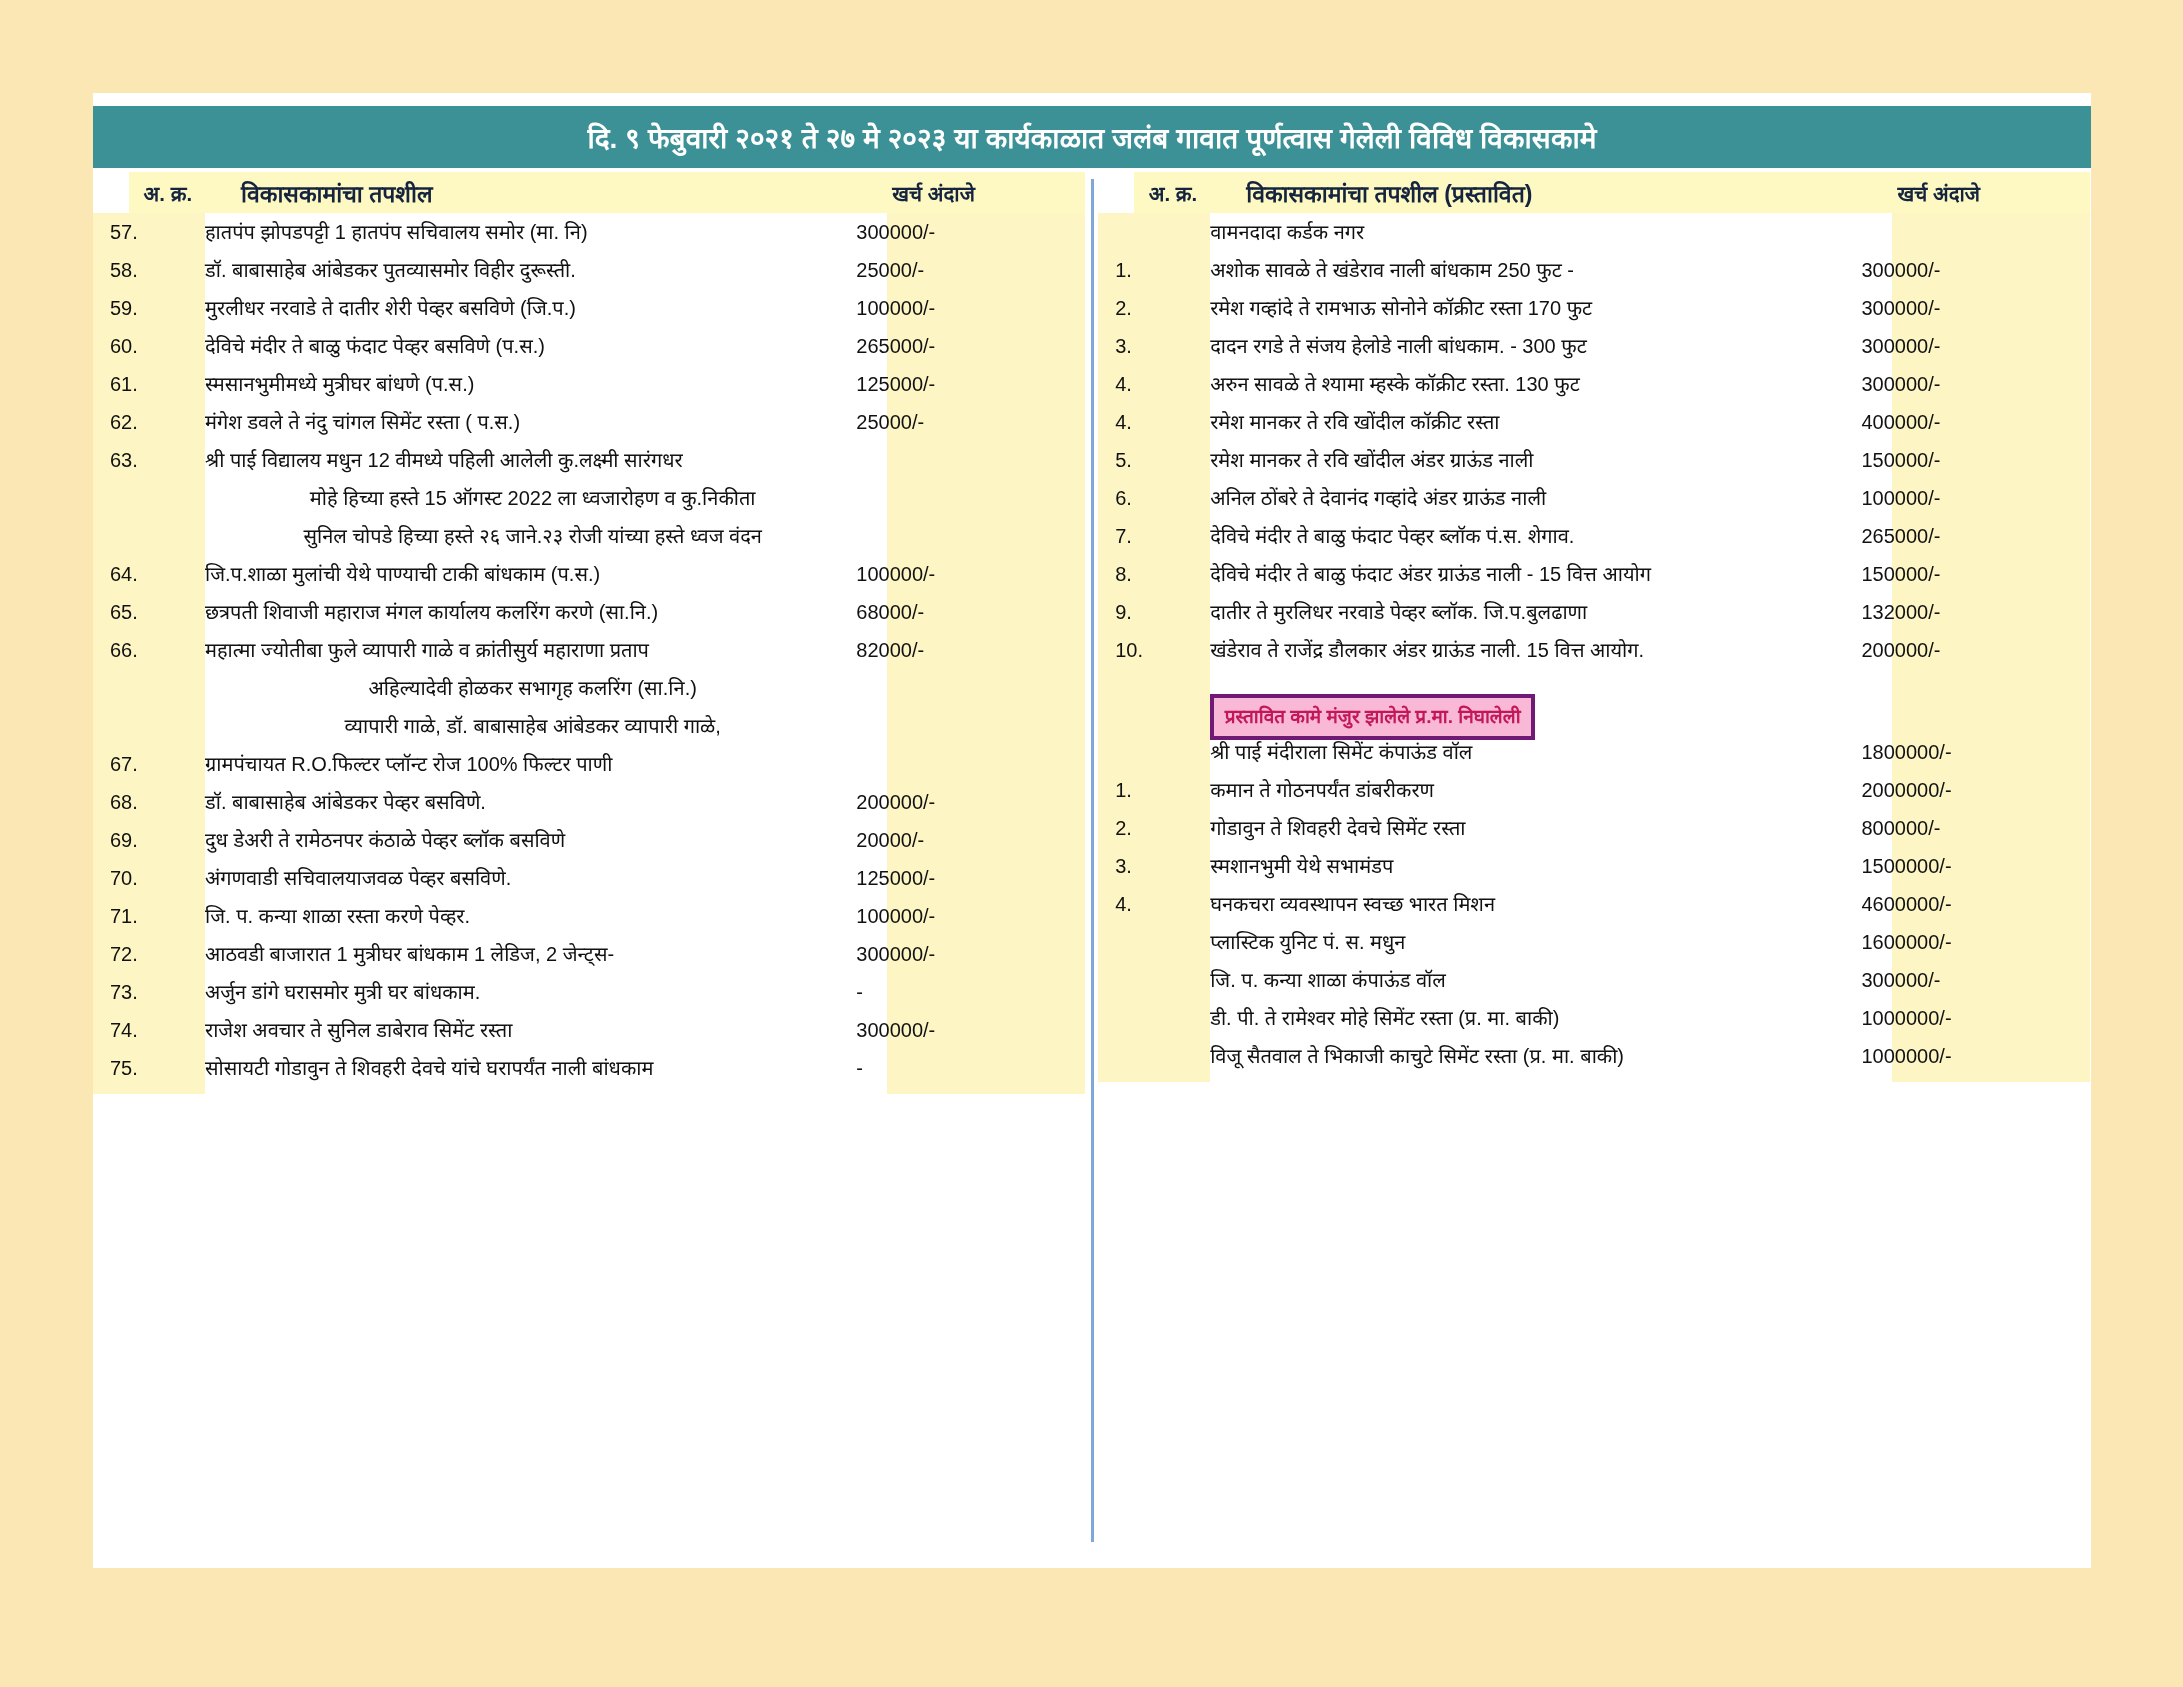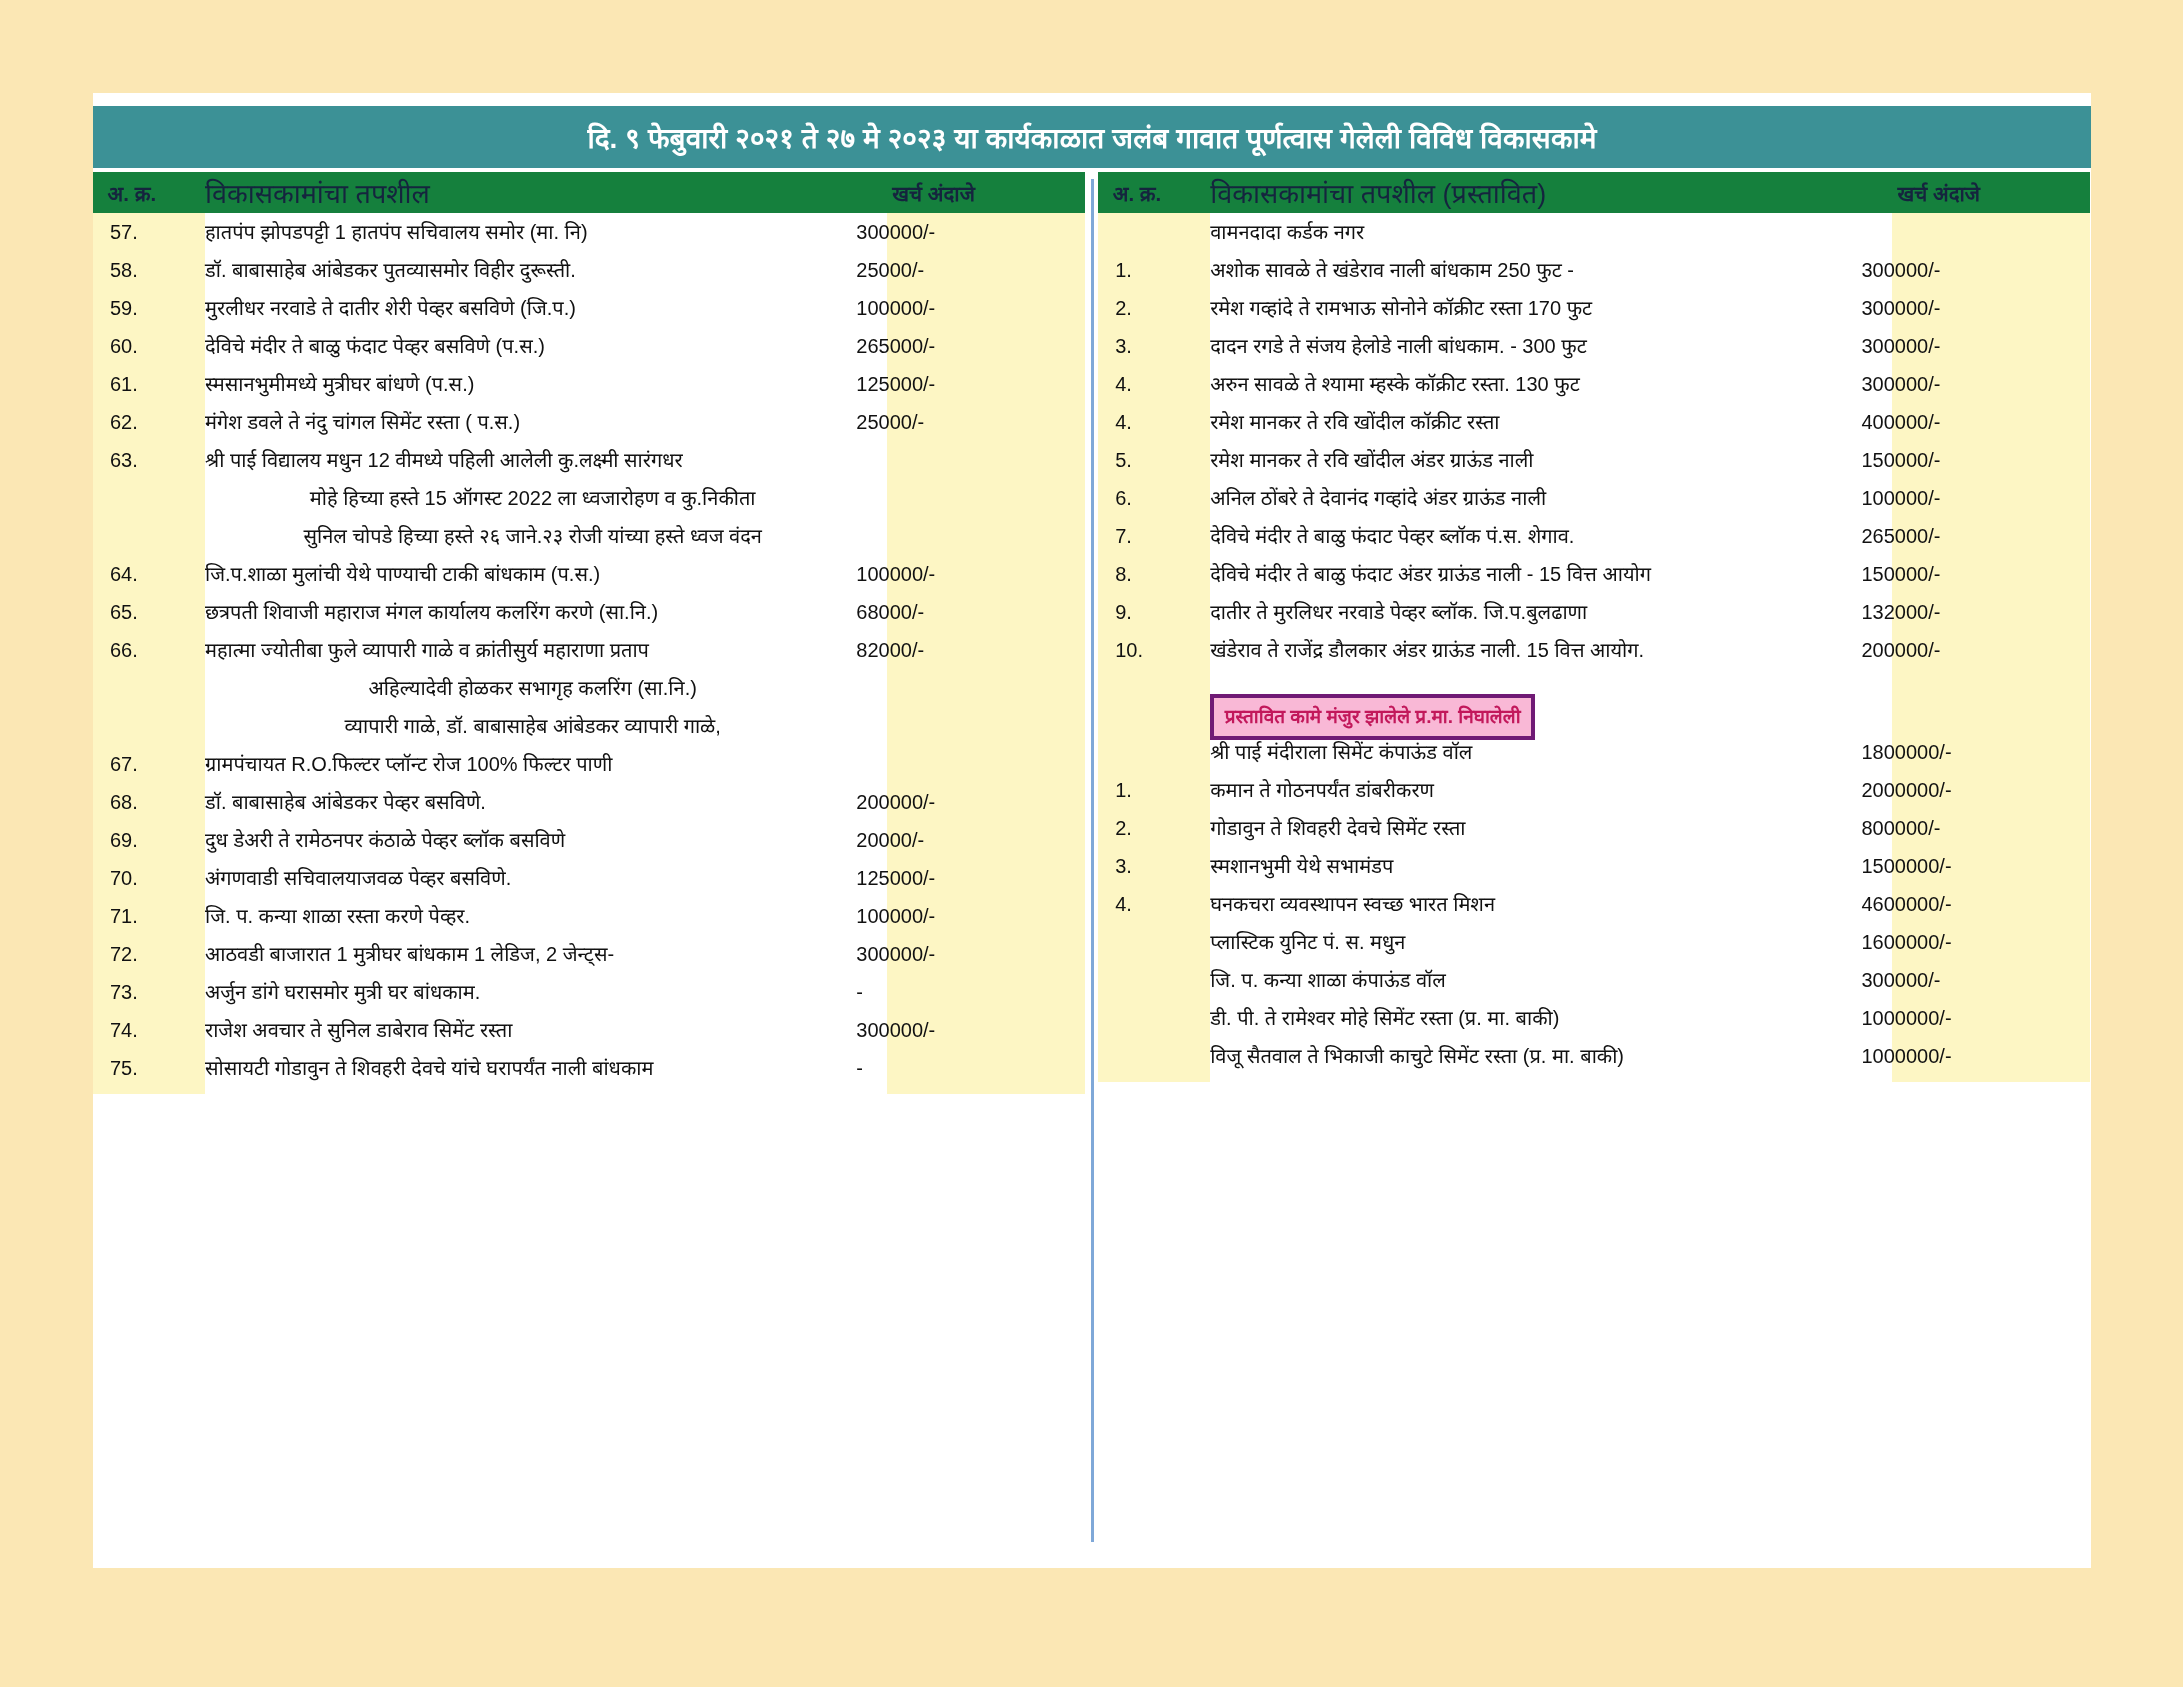--- a/index.html
+++ b/index.html
@@ -59,36 +59,37 @@
     left: 998px;
     top: 86px;
     width: 2.6px;
     height: 1363px;
     background: #7fa8d8;
   }
 
   .head-row {
     display: flex;
     align-items: center;
-    background: #15803d;
+    background: #fef9c3;
     height: 41px;
     box-sizing: border-box;
+    margin-left: 36px;
   }
   .head-row .h-sr {
     width: 112px;
     padding-left: 14.6px;
     box-sizing: border-box;
     font-size: 20.5px;
     font-weight: bold;
     color: #15243e;
   }
   .head-row .h-desc {
     flex: 1;
-    font-size: 27px;
-    font-weight: normal;
+    font-size: 23px;
+    font-weight: bold;
     color: #15243e;
   }
   .head-row .h-amt {
     width: 198px;
     text-align: left;
     padding-left: 5.3px;
     box-sizing: border-box;
     font-size: 20.5px;
     font-weight: bold;
     color: #15243e;

